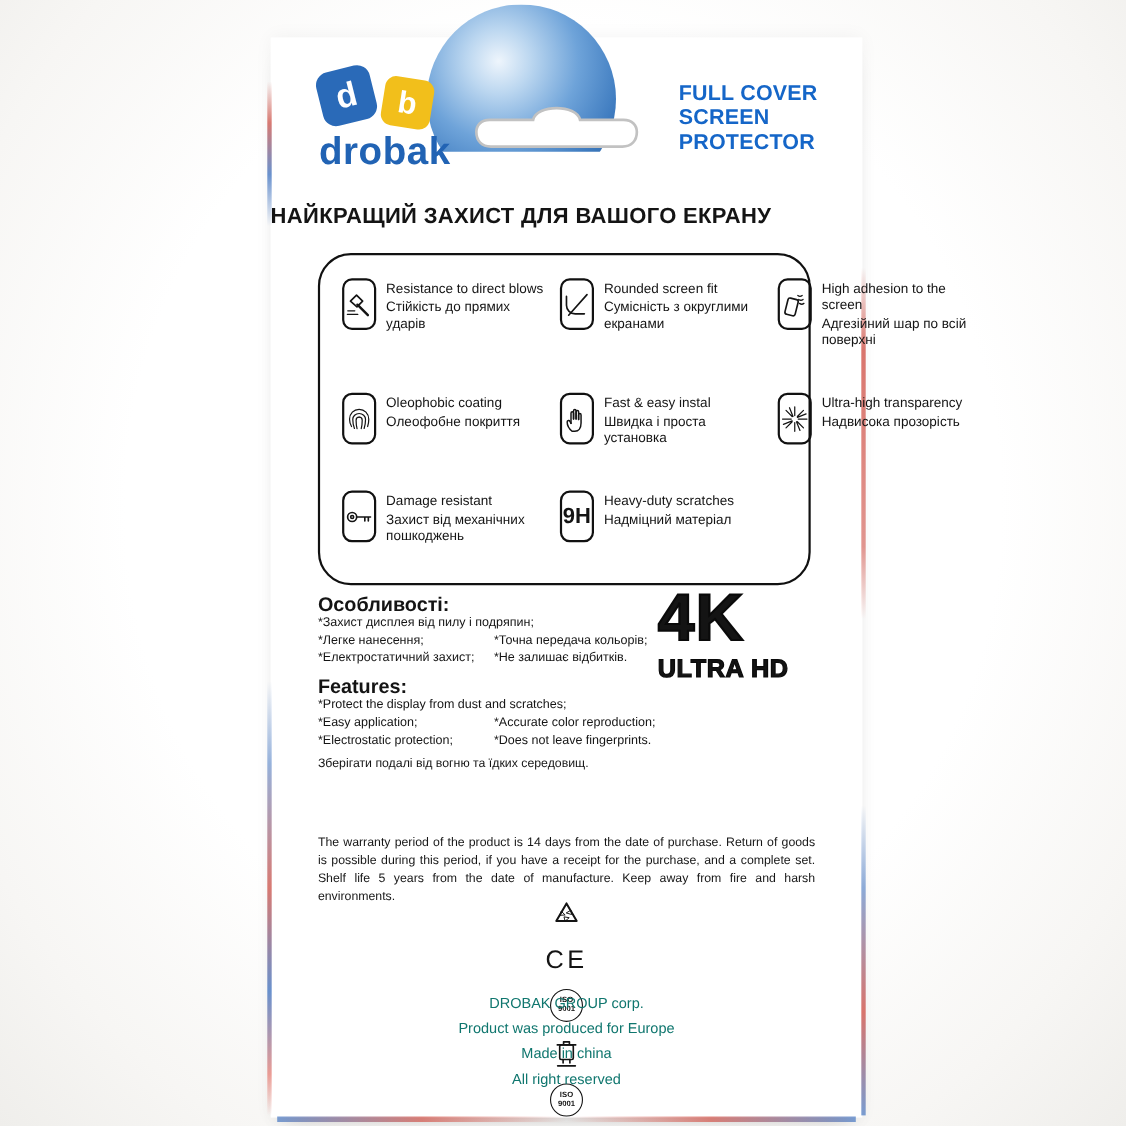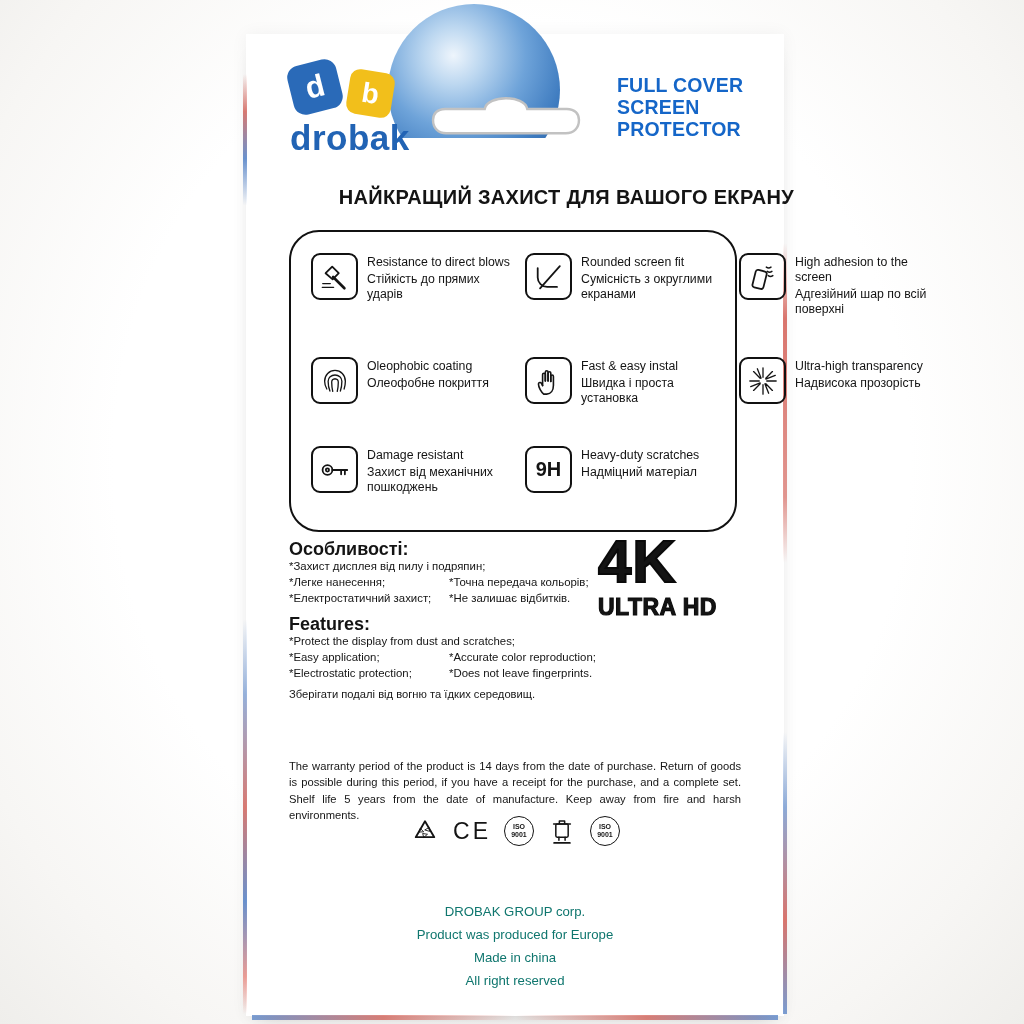--- a/index.html
+++ b/index.html
@@ -20,44 +20,44 @@
   .ball{width:172px;height:172px;border-radius:50%;
     background:radial-gradient(circle at 38% 30%, #eef5fc 0%, #bcd7f0 18%, #6ea3d9 45%, #3f7cc0 70%, #2f66a8 88%, #2a5c99 100%);}
   .euro-slot{position:absolute;left:184px;top:52px;}
   
   .logo{position:absolute;left:42px;top:26px;width:140px;height:140px;}
   .sq{position:absolute;display:flex;align-items:center;justify-content:center;color:#fff;font-weight:bold;}
   .sq-blue{left:2px;top:2px;width:50px;height:50px;background:#2a6ab8;border-radius:12px;transform:rotate(-14deg);font-size:31px;}
   .sq-yellow{left:60px;top:11px;width:45px;height:45px;background:#f2bf1b;border-radius:10px;transform:rotate(9deg);font-size:28px;}
   .logo-word{position:absolute;left:2px;top:58px;font-size:35px;font-weight:bold;color:#2163b4;letter-spacing:.5px;}
   .fc-title{position:absolute;left:371px;top:40px;font-weight:bold;color:#1566c8;font-size:19.5px;line-height:22px;letter-spacing:.2px;}
-  .tagline{position:absolute;left:10px;top:152px;width:100%;text-align:right;font-size:20px;font-weight:bold;letter-spacing:.3px;}
+  .tagline{position:absolute;left:0;top:152px;width:100%;text-align:left;font-size:20px;font-weight:bold;letter-spacing:.3px;}
   
   .featbox{position:absolute;left:43px;top:196px;width:448px;height:302px;border:2.5px solid #111;border-radius:30px;
     box-sizing:border-box;padding:21px 14px 14px 20px;display:grid;grid-template-columns:1fr 1fr 1fr;column-gap:8px;row-gap:19px;}
   .feat{display:flex;align-items:flex-start;}
-  .icon-box{width:47px;height:47px;border:2.2px solid #111;border-radius:9px;box-sizing:border-box;flex:0 0 auto;
+  .icon-box{width:31px;height:47px;border:2.2px solid #111;border-radius:9px;box-sizing:border-box;flex:0 0 auto;
     display:flex;align-items:center;justify-content:center;}
   .feat-text{margin-left:9px;padding-top:2px;}
   .feat-en{font-size:12.3px;font-weight:500;line-height:1.22;}
   .feat-ua{font-size:12.3px;line-height:1.22;margin-top:2px;width:150px;}
   .ninehbox{font-size:20px;font-weight:bold;}
   .gi{width:32px;height:32px;}
   .gi path,.gi rect,.gi circle{stroke:#141414;fill:none;stroke-width:1.9;stroke-linecap:round;stroke-linejoin:round;}
   
   .hlist{position:absolute;left:43px;width:330px;font-size:11.4px;line-height:16px;}
   .hlist .t{font-weight:bold;font-size:18px;margin-bottom:1px;}
   .lrow{display:flex;}
   .lrow .c1{width:160px;}
   .badge4k{position:absolute;left:352px;top:500px;width:160px;text-align:left;}
   .fourk{font-size:60px;font-weight:bold;line-height:56px;-webkit-text-stroke:2px #0a0a0a;letter-spacing:1px;}
   .ultrahd{font-size:23px;font-weight:bold;-webkit-text-stroke:1.1px #0a0a0a;letter-spacing:.5px;margin-top:4px;}
   .war{position:absolute;left:43px;width:452px;font-size:11.2px;line-height:1.47;text-align:justify;color:#161616;}
   
-  .certs{position:absolute;left:0;top:782px;width:100%;display:flex;justify-content:center;align-items:center;gap:13px;}
+  .certs{position:absolute;left:0;top:782px;width:100%;display:flex;justify-content:center;align-items:center;gap:13px;flex-direction:column;}
   .ci{width:30px;height:30px;}
   .ci path,.ci rect{stroke:#141414;fill:none;stroke-linecap:round;stroke-linejoin:round;}
   .ce{font-size:23px;letter-spacing:3px;color:#141414;}
   .iso{width:30px;height:30px;border:1.8px solid #141414;border-radius:50%;display:flex;flex-direction:column;
     align-items:center;justify-content:center;font-size:7px;font-weight:bold;line-height:8px;box-sizing:border-box;}
   .footer{position:absolute;left:0;top:866px;width:100%;text-align:center;font-size:13.2px;line-height:23px;color:#0f766e;}
 </style>
 </head>
 <body>
 

